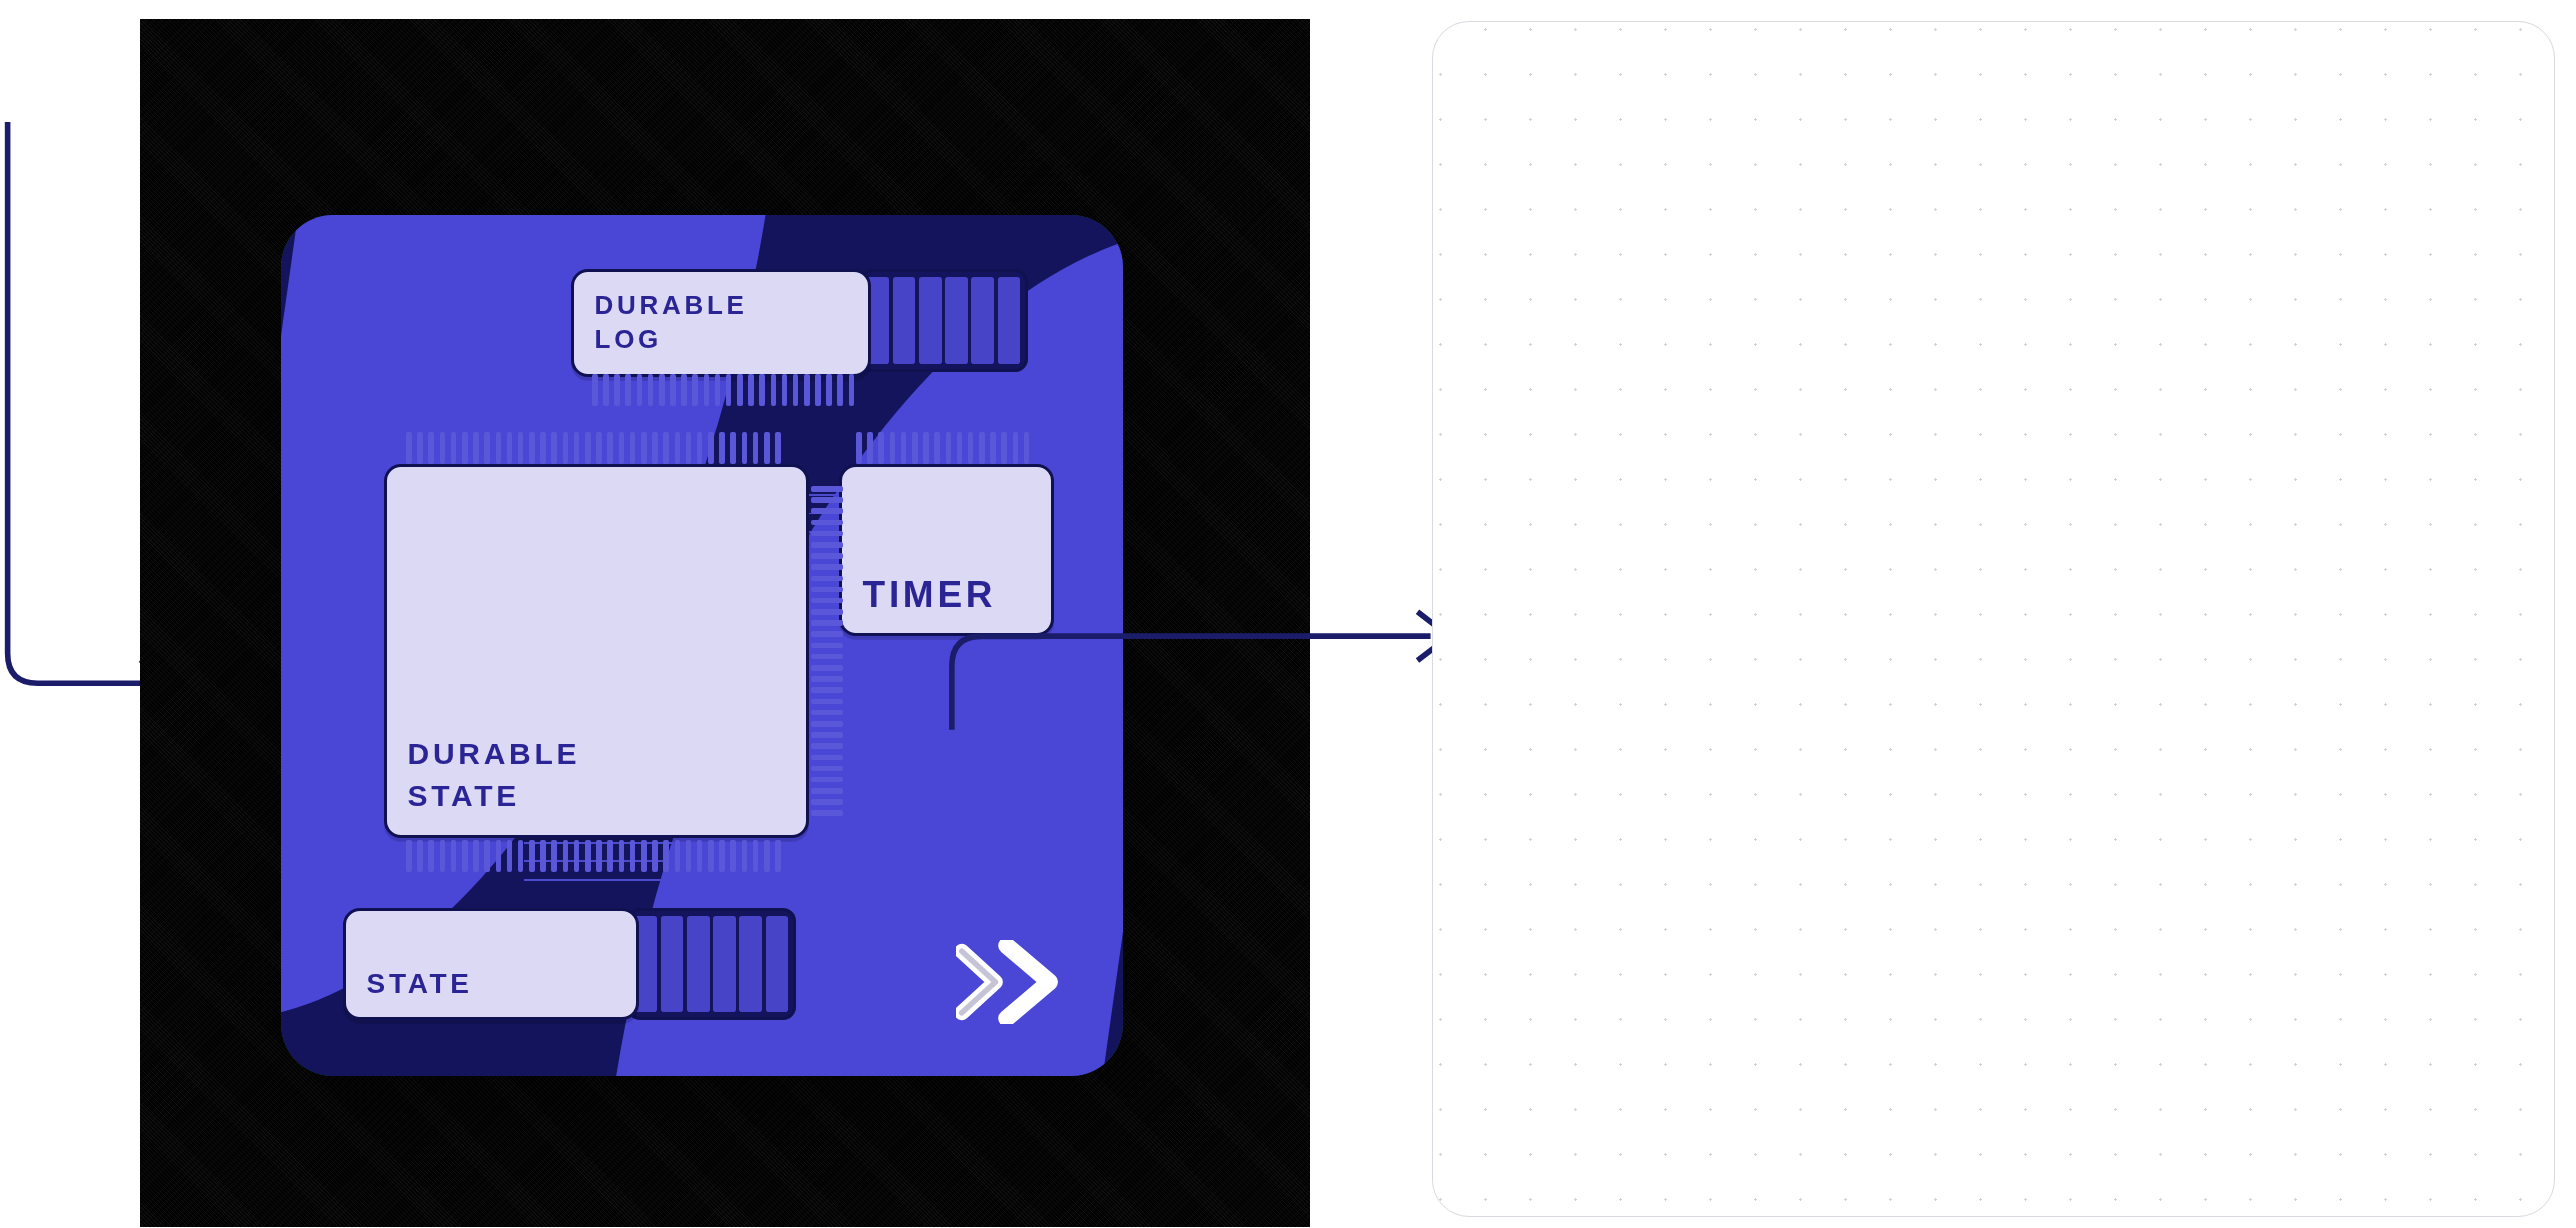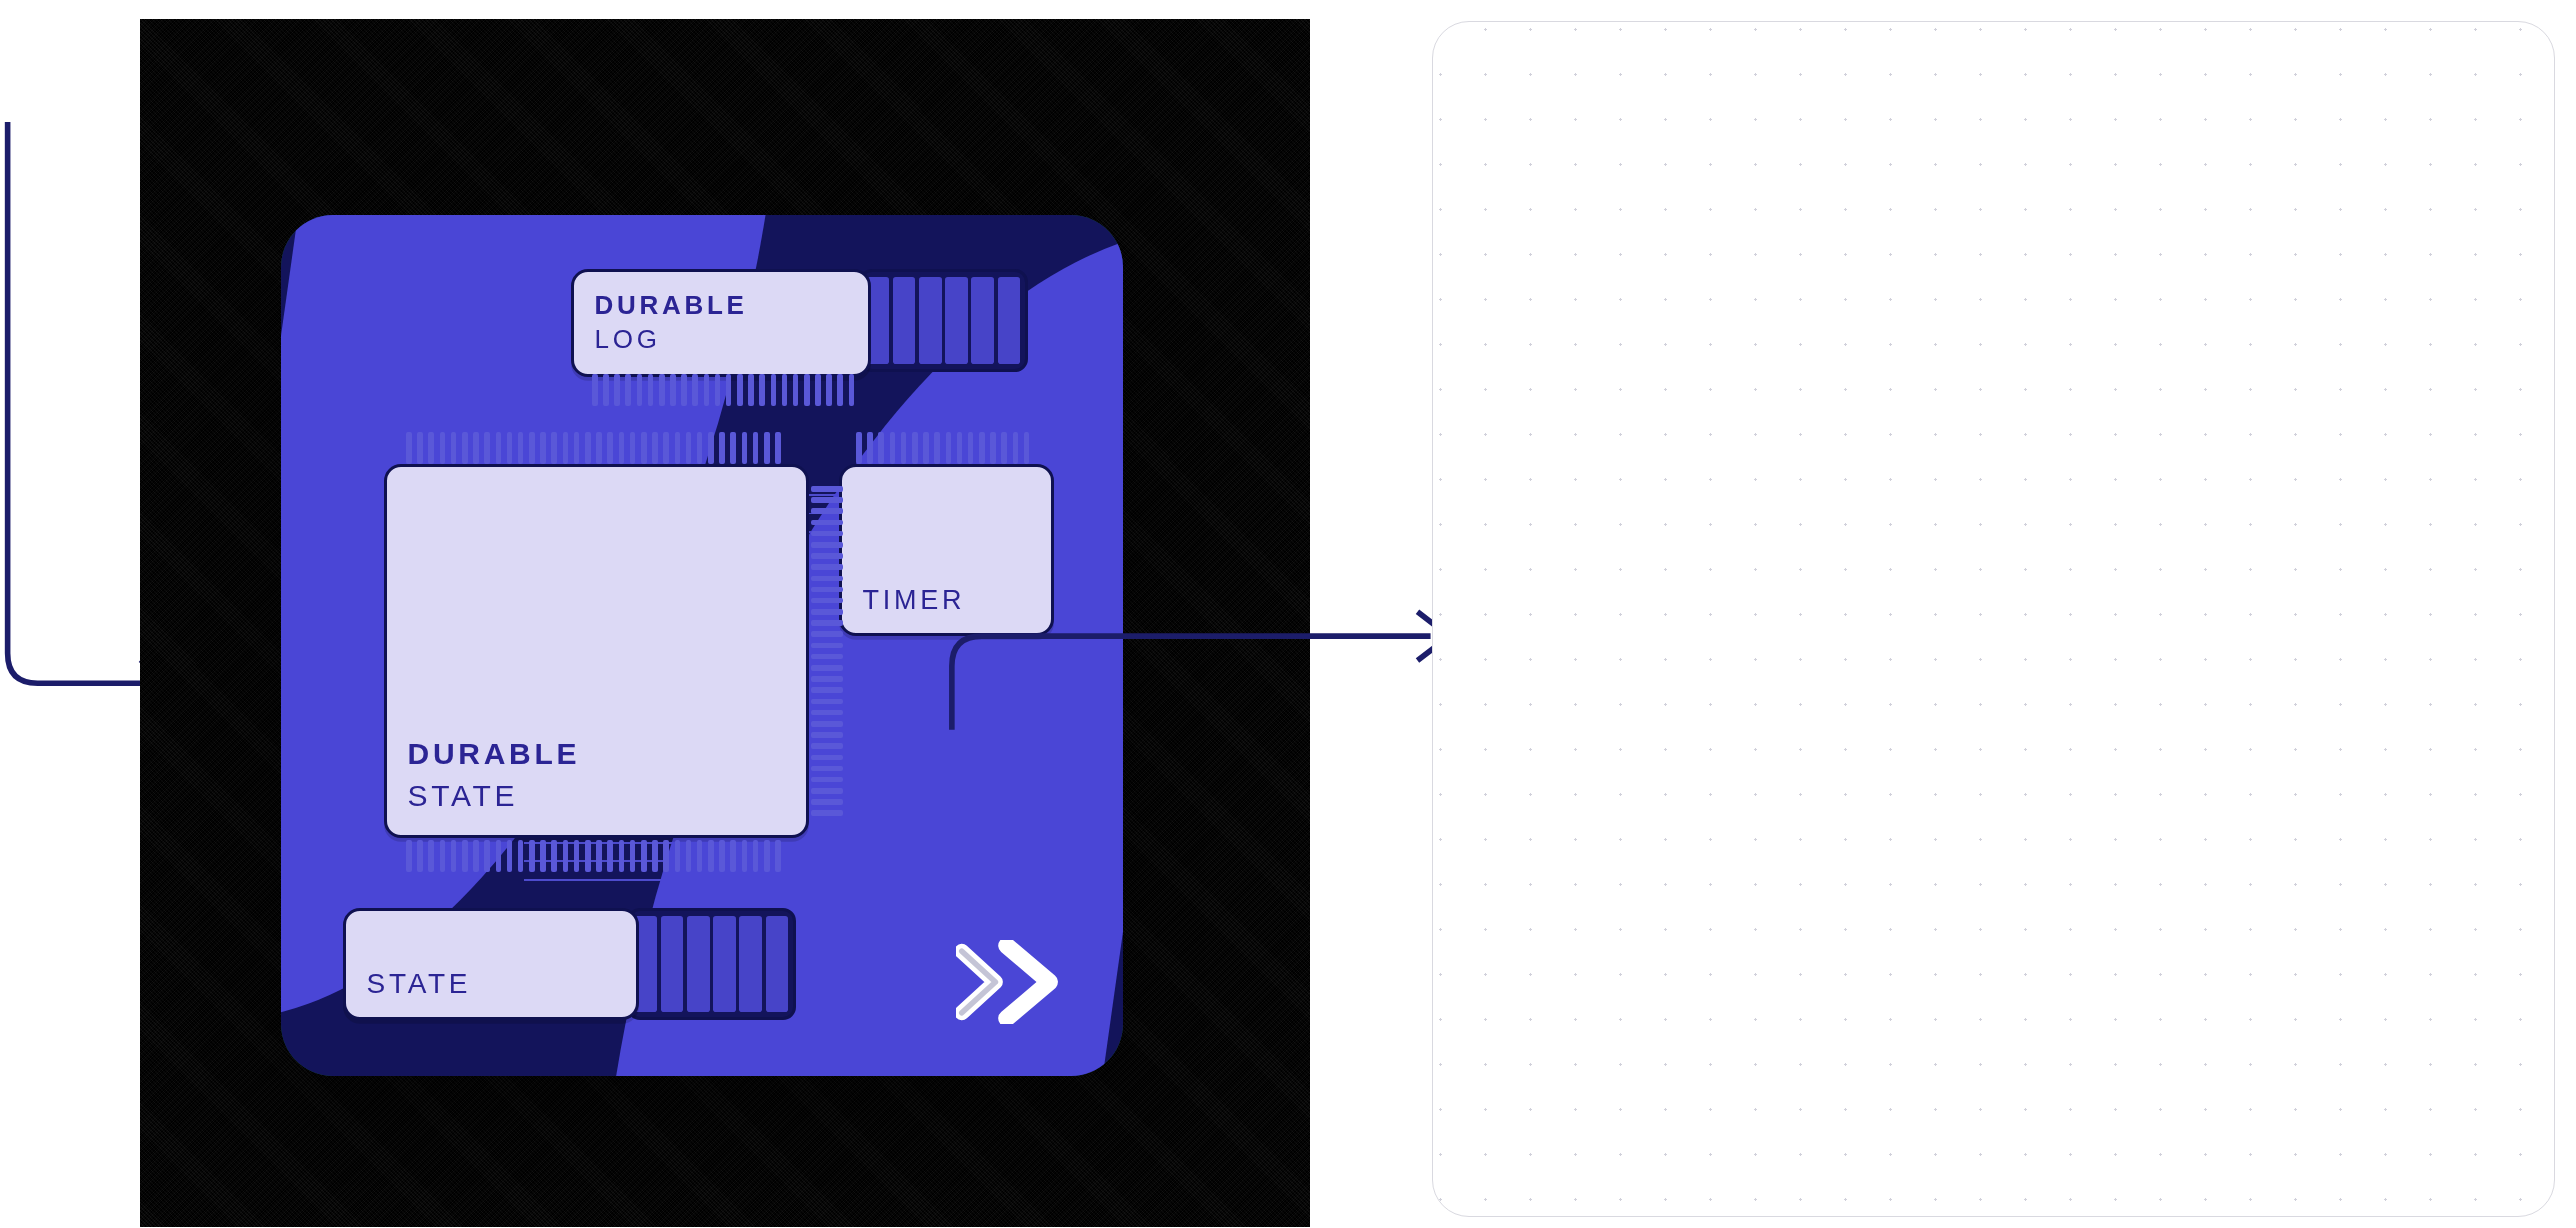--- a/index.html
+++ b/index.html
@@ -78,21 +78,21 @@
   background: #dcd9f5;
   border: 3.7px solid #0f1150;
   border-radius: 17px;
   padding: 17px 20.6px;
   color: #2b2494;
   font-weight: 700;
   letter-spacing: 3.7px;
   box-shadow: 0 3.7px 0 rgba(0,0,0,0.15);
 }
 .chip .thin { font-weight: 600; }
-.chip .bold { font-weight: 400; }
+.chip .bold { font-weight: 700; }
 
 
 .pins-h {
   position: absolute;
   height: 32px;
   display: flex;
   gap: 5.6px;
 }
 .pins-h span {
   width: 5.6px;
@@ -254,21 +254,21 @@
         <span></span>
         <span></span>
         <span></span>
         <span></span>
       <span></span>
         <span></span>
         <span></span>
         <span></span>
     </div>
 
-    <div class="chip" style="left:558px; top:249px; width:215px; height:172px; display:flex; align-items:flex-end; font-size:27px;">
+    <div class="chip" style="left:558px; top:249px; width:215px; height:172px; display:flex; align-items:flex-end; font-size:37px;">
       <div class="bold">TIMER</div>
     </div>
     <div class="pins-h" style="left:575px; top:217px; width:182px;">
       <span></span>
         <span></span>
         <span></span>
         <span></span>
         <span></span>
         <span></span>
         <span></span>

